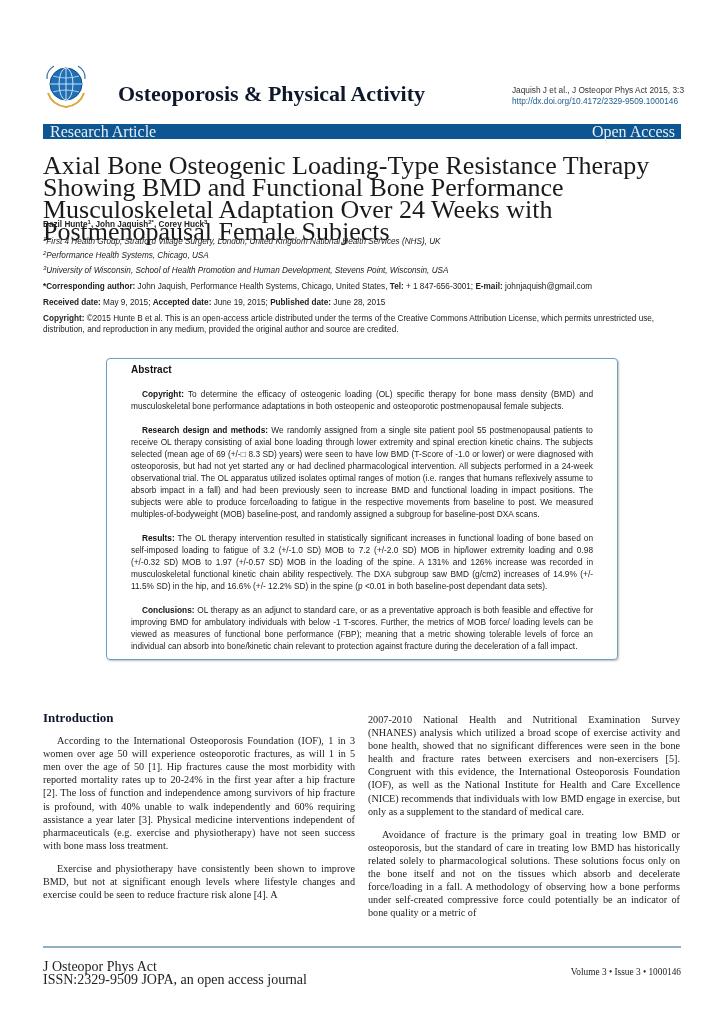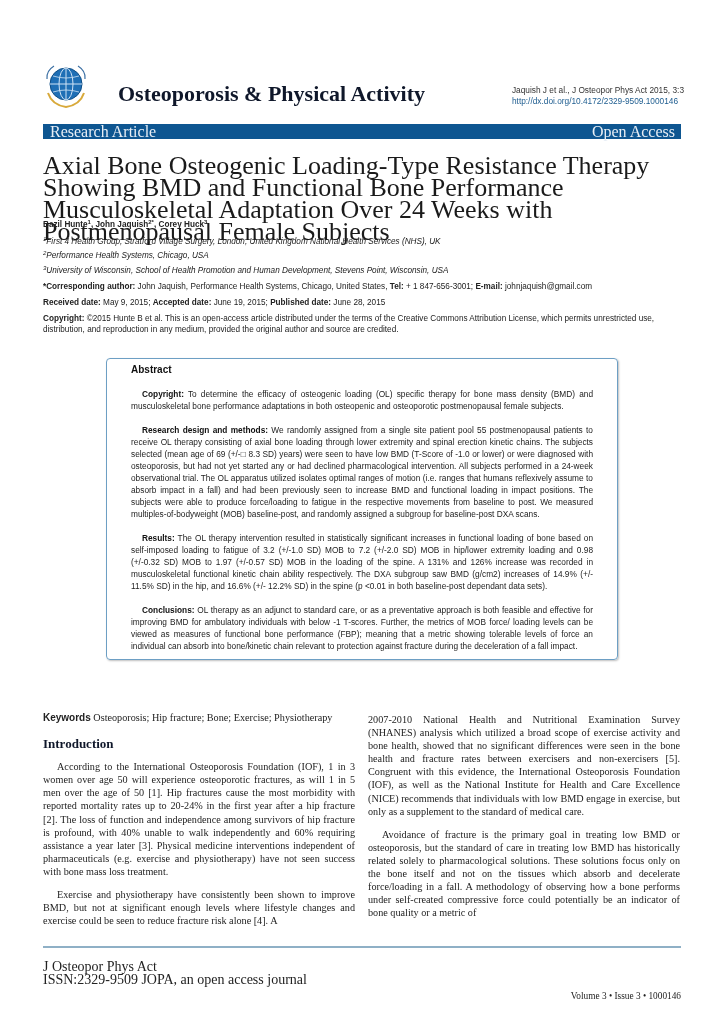--- a/index.html
+++ b/index.html
@@ -39,21 +39,21 @@
   .col p { margin: 0 0 10px 0; text-indent: 14px; }
   .col-left { left: 43px; top: 711px; }
   .col-right { left: 368px; top: 713px; }
   .keywords { font-family: "Liberation Serif", serif; font-size: 10.2px; margin: 0 0 13px 0; white-space: nowrap; }
   .keywords b { font-family: "Liberation Sans", sans-serif; font-size: 10px; }
   .intro-heading { font-family: "Liberation Serif", serif; font-weight: bold; font-size: 13px; margin: 0 0 10px 0; color: #0f172a; }
 
   
   .footer-rule { left: 43px; top: 946px; width: 638px; height: 1.5px; background: #8fb0c6; }
   .footer-left { left: 43px; top: 960px; font-family: "Liberation Serif", serif; font-size: 14px; line-height: 13px; color: #222; }
-  .footer-right { right: 43px; top: 967px; font-family: "Liberation Serif", serif; font-size: 9.3px; color: #222; margin-top: 24px; }
+  .footer-right { right: 43px; top: 967px; font-family: "Liberation Serif", serif; font-size: 9.3px; color: #222; }
 </style>
 </head>
 <body>
 
 <div class="abs logo">
   <svg width="44" height="46" viewBox="0 0 44 46">
     <circle cx="22" cy="21" r="16" fill="#1f6fb5" stroke="#0d4d86" stroke-width="1"></circle>
     <ellipse cx="22" cy="21" rx="7" ry="16" fill="none" stroke="#cfe3f5" stroke-width="1"></ellipse>
     <line x1="6" y1="21" x2="38" y2="21" stroke="#cfe3f5" stroke-width="1"></line>
     <line x1="22" y1="5" x2="22" y2="37" stroke="#cfe3f5" stroke-width="1"></line>
@@ -91,21 +91,20 @@
 
 <div class="abs abstract">
   <h3>Abstract</h3>
   <p><b>Copyright:</b><span> To determine the efficacy of osteogenic loading (OL) specific therapy for bone mass density (BMD) and musculoskeletal bone performance adaptations in both osteopenic and osteoporotic postmenopausal female subjects.</span></p>
   <p><b>Research design and methods:</b><span> We randomly assigned from a single site patient pool 55 postmenopausal patients to receive OL therapy consisting of axial bone loading through lower extremity and spinal erection kinetic chains. The subjects selected (mean age of 69 (+/-□ 8.3 SD) years) were seen to have low BMD (T-Score of -1.0 or lower) or were diagnosed with osteoporosis, but had not yet started any or had declined pharmacological intervention. All subjects performed in a 24-week observational trial. The OL apparatus utilized isolates optimal ranges of motion (i.e. ranges that humans reflexively assume to absorb impact in a fall) and had been previously seen to increase BMD and functional loading in impact positions. The subjects were able to produce force/loading to fatigue in the respective movements from baseline to post. We measured multiples-of-bodyweight (MOB) baseline-post, and randomly assigned a subgroup for baseline-post DXA scans.</span></p>
   <p><b>Results:</b><span> The OL therapy intervention resulted in statistically significant increases in functional loading of bone based on self-imposed loading to fatigue of 3.2 (+/-1.0 SD) MOB to 7.2 (+/-2.0 SD) MOB in hip/lower extremity loading and 0.98 (+/-0.32 SD) MOB to 1.97 (+/-0.57 SD) MOB in the loading of the spine. A 131% and 126% increase was recorded in musculoskeletal functional kinetic chain ability respectively. The DXA subgroup saw BMD (g/cm2) increases of 14.9% (+/- 11.5% SD) in the hip, and 16.6% (+/- 12.2% SD) in the spine (p &lt;0.01 in both baseline-post dependant data sets).</span></p>
   <p style="margin-bottom:0"><b>Conclusions:</b><span> OL therapy as an adjunct to standard care, or as a preventative approach is both feasible and effective for improving BMD for ambulatory individuals with below -1 T-scores. Further, the metrics of MOB force/ loading levels can be viewed as measures of functional bone performance (FBP); meaning that a metric showing tolerable levels of force an individual can absorb into bone/kinetic chain relevant to protection against fracture during the deceleration of a fall impact.</span></p>
 </div>
 
 <div class="abs col col-left">
-  <div class="keywords"><b>Keywords</b><span> Osteoporosis; Hip fracture; Bone; Exercise; Physiotherapy</span></div>
   <div class="intro-heading">Introduction</div>
   <p>According to the International Osteoporosis Foundation (IOF), 1 in 3 women over age 50 will experience osteoporotic fractures, as will 1 in 5 men over the age of 50 [1]. Hip fractures cause the most morbidity with reported mortality rates up to 20-24% in the first year after a hip fracture [2]. The loss of function and independence among survivors of hip fracture is profound, with 40% unable to walk independently and 60% requiring assistance a year later [3]. Physical medicine interventions independent of pharmaceuticals (e.g. exercise and physiotherapy) have not seen success with bone mass loss treatment.</p>
   <p>Exercise and physiotherapy have consistently been shown to improve BMD, but not at significant enough levels where lifestyle changes and exercise could be seen to reduce fracture risk alone [4]. A</p>
 </div>
 <div class="abs col col-right">
   <p style="text-indent:0">2007-2010 National Health and Nutritional Examination Survey (NHANES) analysis which utilized a broad scope of exercise activity and bone health, showed that no significant differences were seen in the bone health and fracture rates between exercisers and non-exercisers [5]. Congruent with this evidence, the International Osteoporosis Foundation (IOF), as well as the National Institute for Health and Care Excellence (NICE) recommends that individuals with low BMD engage in exercise, but only as a supplement to the standard of medical care.</p>
   <p>Avoidance of fracture is the primary goal in treating low BMD or osteoporosis, but the standard of care in treating low BMD has historically related solely to pharmacological solutions. These solutions focus only on the bone itself and not on the tissues which absorb and decelerate force/loading in a fall. A methodology of observing how a bone performs under self-created compressive force could potentially be an indicator of bone quality or a metric of</p>
 </div>
 
 <div class="abs footer-rule"></div>

